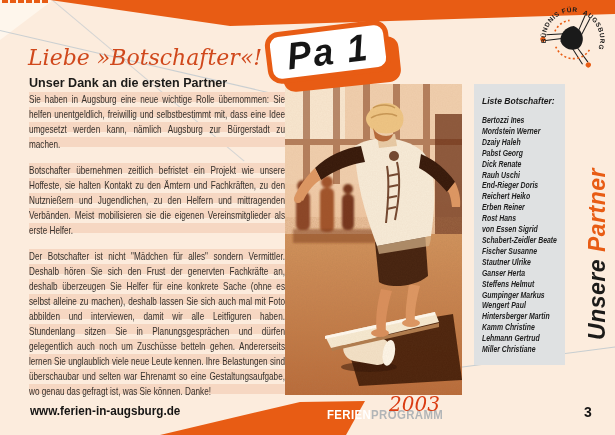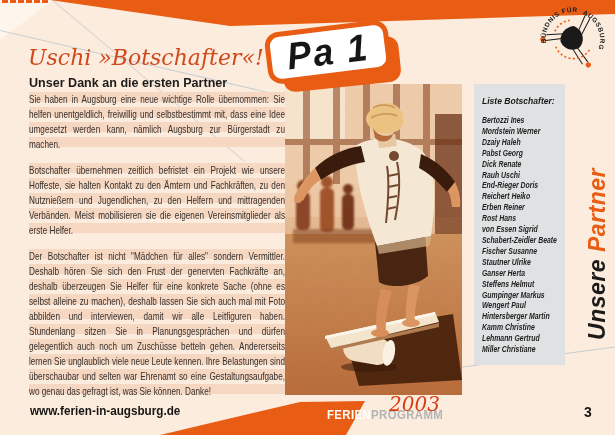--- a/index.html
+++ b/index.html
@@ -94,21 +94,21 @@
 
 <div class="page">
 
   <div class="corner-light"></div>
   <div class="top-band"></div>
   <div class="corner-dash"></div>
   <div class="decor-line line-a"></div>
   <div class="decor-line line-b"></div>
   <div class="decor-line line-c"></div>
 
-  <div class="title">Uschi »Botschafter«!</div>
+  <div class="title">Liebe »Botschafter«!</div>
   <div class="subtitle">Unser Dank an die ersten Partner</div>
 
   <div class="paragraphs">
 
   <p class="para">Sie haben in Augsburg eine neue wichtige Rolle übernommen: Sie helfen unentgeldlich, freiwillig und selbstbestimmt mit, dass eine Idee umgesetzt werden kann, nämlich Augsburg zur Bürgerstadt zu machen.</p>
       <p class="para">Botschafter übernehmen zeitlich befristet ein Projekt wie unsere Hoffeste, sie halten Kontakt zu den Ämtern und Fachkräften, zu den Nutznießern und Jugendlichen, zu den Helfern und mittragenden Verbänden. Meist mobilisieren sie die eigenen Vereinsmitglieder als erste Helfer.</p>
       <p class="para">Der Botschafter ist nicht "Mädchen für alles" sondern Vermittler. Deshalb hören Sie sich den Frust der genervten Fachkräfte an, deshalb überzeugen Sie Helfer für eine konkrete Sache (ohne es selbst alleine zu machen), deshalb lassen Sie sich auch mal mit Foto abbilden und interviewen, damit wir alle Leitfiguren haben. Stundenlang sitzen Sie in Planungsgesprächen und dürfen gelegentlich auch noch um Zuschüsse betteln gehen. Andererseits lernen Sie unglaublich viele neue Leute kennen. Ihre Belastungen sind überschaubar und selten war Ehrenamt so eine Gestaltungsaufgabe, wo genau das gefragt ist, was Sie können. Danke!</p>
     </div>
 
   <svg class="photo" viewBox="0 0 177 311" width="177" height="311">

